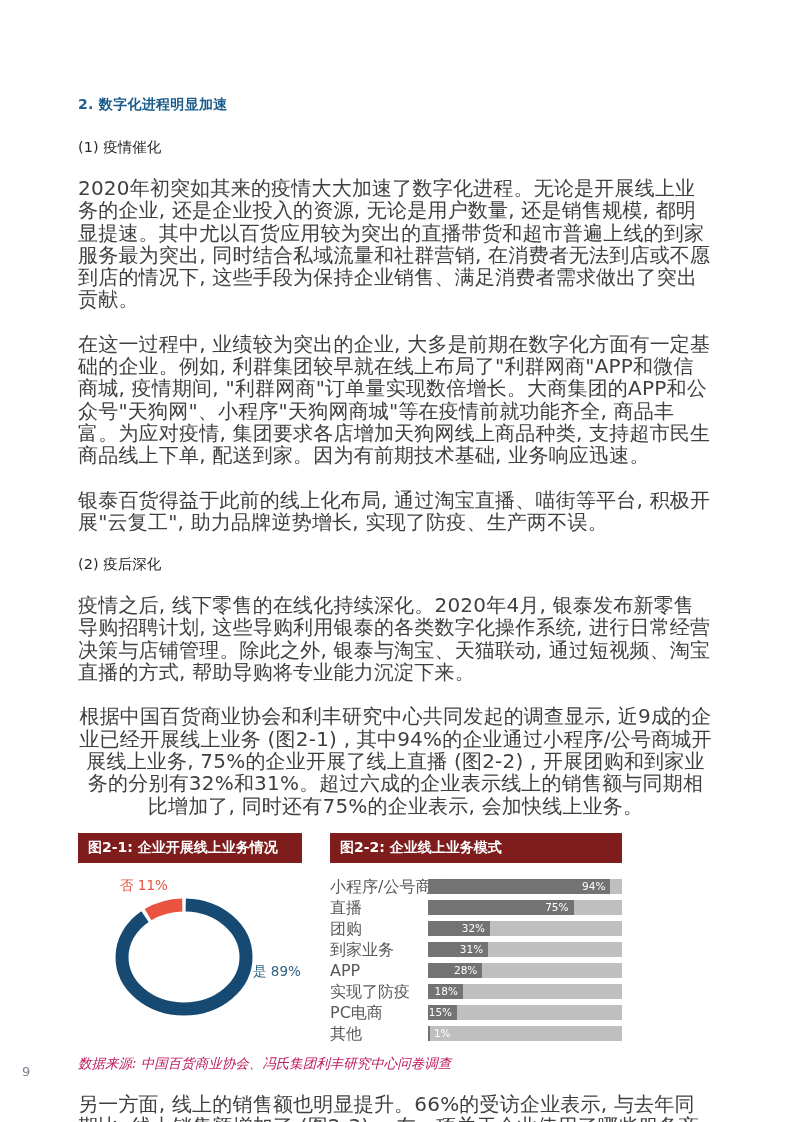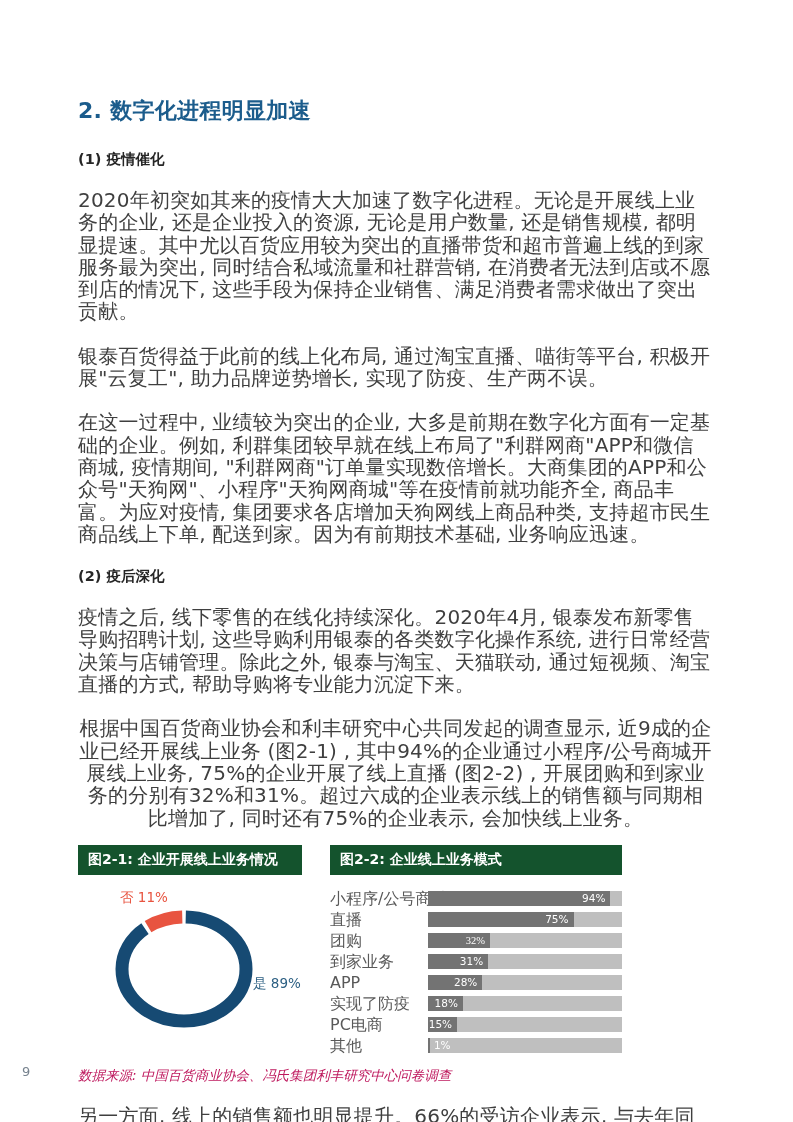--- a/index.html
+++ b/index.html
@@ -5,38 +5,38 @@
   html,body{margin:0;padding:0;background:#ffffff;}
   .page{
     position:relative;
     width:793px;height:1122px;
     background:#ffffff;
     overflow:hidden;
     font-family:"DejaVu Sans","Liberation Sans",sans-serif;
   }
   .content{padding:96px 80px 0 78px;}
   .doc-title{
-    font-size:22px;font-weight:bold;color:#1B5C8C;
+    font-size:14px;font-weight:bold;color:#1B5C8C;
     margin:0 0 24px 0;letter-spacing:0.3px;
   }
   .section-heading{
-    font-size:14.5px;font-weight:bold;color:#262626;
+    font-size:14.5px;font-weight:normal;color:#262626;
     margin:0 0 20px 0;
   }
   .para{
     font-size:20px;line-height:22.3px;color:#3F3F3F;
     margin:0 0 22px 0;letter-spacing:0.2px;
   }
   .para.tight{margin-bottom:16px;text-align:center;}
   .charts-row{display:flex;gap:20px;margin:0 0 0 0;}
   .chart-col-left{width:232px;flex:none;}
   .chart-col-right{width:292px;flex:none;}
   .chart-header{
     box-sizing:border-box;height:30px;
-    background:#14532d;color:#ffffff;
+    background:#7f1d1d;color:#ffffff;
     font-size:14px;font-weight:bold;
     padding:6px 10px;white-space:nowrap;overflow:hidden;
   }
   .chart-col-left .chart-header{width:224px;}
   .chart-col-right .chart-header{width:100%;}
   .donut-svg{display:block;margin-top:6px;overflow:visible;}
   .donut-label-no{font-size:13.5px;fill:#E85440;}
   .donut-label-yes{font-size:13.5px;fill:#2D6083;}
   .bar-chart{margin-top:16px;}
   .bar-row{display:flex;align-items:center;height:15px;margin-bottom:6px;}
@@ -65,22 +65,22 @@
 </head>
 <body>
 
 <div class="page">
   <div class="content">
 
     <h1 class="doc-title">2. 数字化进程明显加速</h1>
 
     <h2 class="section-heading">(1) 疫情催化</h2>
     <p class="para">2020年初突如其来的疫情大大加速了数字化进程。无论是开展线上业务的企业, 还是企业投入的资源, 无论是用户数量, 还是销售规模, 都明显提速。其中尤以百货应用较为突出的直播带货和超市普遍上线的到家服务最为突出, 同时结合私域流量和社群营销, 在消费者无法到店或不愿到店的情况下, 这些手段为保持企业销售、满足消费者需求做出了突出贡献。</p>
+    <p class="para">在这一过程中, 业绩较为突出的企业, 大多是前期在数字化方面有一定基础的企业。例如, 利群集团较早就在线上布局了"利群网商"APP和微信商城, 疫情期间, "利群网商"订单量实现数倍增长。大商集团的APP和公众号"天狗网"、小程序"天狗网商城"等在疫情前就功能齐全, 商品丰富。为应对疫情, 集团要求各店增加天狗网线上商品种类, 支持超市民生商品线上下单, 配送到家。因为有前期技术基础, 业务响应迅速。</p>
     <p class="para">银泰百货得益于此前的线上化布局, 通过淘宝直播、喵街等平台, 积极开展"云复工", 助力品牌逆势增长, 实现了防疫、生产两不误。</p>
-    <p class="para">在这一过程中, 业绩较为突出的企业, 大多是前期在数字化方面有一定基础的企业。例如, 利群集团较早就在线上布局了"利群网商"APP和微信商城, 疫情期间, "利群网商"订单量实现数倍增长。大商集团的APP和公众号"天狗网"、小程序"天狗网商城"等在疫情前就功能齐全, 商品丰富。为应对疫情, 集团要求各店增加天狗网线上商品种类, 支持超市民生商品线上下单, 配送到家。因为有前期技术基础, 业务响应迅速。</p>
 
     <h2 class="section-heading">(2) 疫后深化</h2>
     <p class="para">疫情之后, 线下零售的在线化持续深化。2020年4月, 银泰发布新零售导购招聘计划, 这些导购利用银泰的各类数字化操作系统, 进行日常经营决策与店铺管理。除此之外, 银泰与淘宝、天猫联动, 通过短视频、淘宝直播的方式, 帮助导购将专业能力沉淀下来。</p>
     <p class="para tight">根据中国百货商业协会和利丰研究中心共同发起的调查显示, 近9成的企业已经开展线上业务 (图2-1) , 其中94%的企业通过小程序/公号商城开展线上业务, 75%的企业开展了线上直播 (图2-2) , 开展团购和到家业务的分别有32%和31%。超过六成的企业表示线上的销售额与同期相比增加了, 同时还有75%的企业表示, 会加快线上业务。</p>
 
     <div class="charts-row">
       <div class="chart-col-left">
         <div class="chart-header">图2-1: 企业开展线上业务情况</div>
         <svg id="donut-svg" class="donut-svg" width="240" height="168" viewBox="0 0 240 168">
             <ellipse cx="106" cy="88" rx="52" ry="62" pathLength="100" fill="none" stroke="#164A73" stroke-width="13" stroke-dasharray="88 12" stroke-dashoffset="-0.5" transform="rotate(-90 106 88)"></ellipse>
@@ -104,21 +104,21 @@
               <span class="bar-label">直播</span>
               <div class="bar-track">
                 <div class="bar-fill" style="width: 75%;">
                   <span class="bar-value inside">75%</span>
                 </div>
               </div>
             </div>
             <div class="bar-row">
               <span class="bar-label">团购</span>
               <div class="bar-track">
-                <div class="bar-fill" style="width: 32%; font-family: Liberation Serif, serif;">
+                <div class="bar-fill" style="width: 32%;">
                   <span class="bar-value inside">32%</span>
                 </div>
               </div>
             </div>
             <div class="bar-row">
               <span class="bar-label">到家业务</span>
               <div class="bar-track">
                 <div class="bar-fill" style="width: 31%;">
                   <span class="bar-value inside">31%</span>
                 </div>

